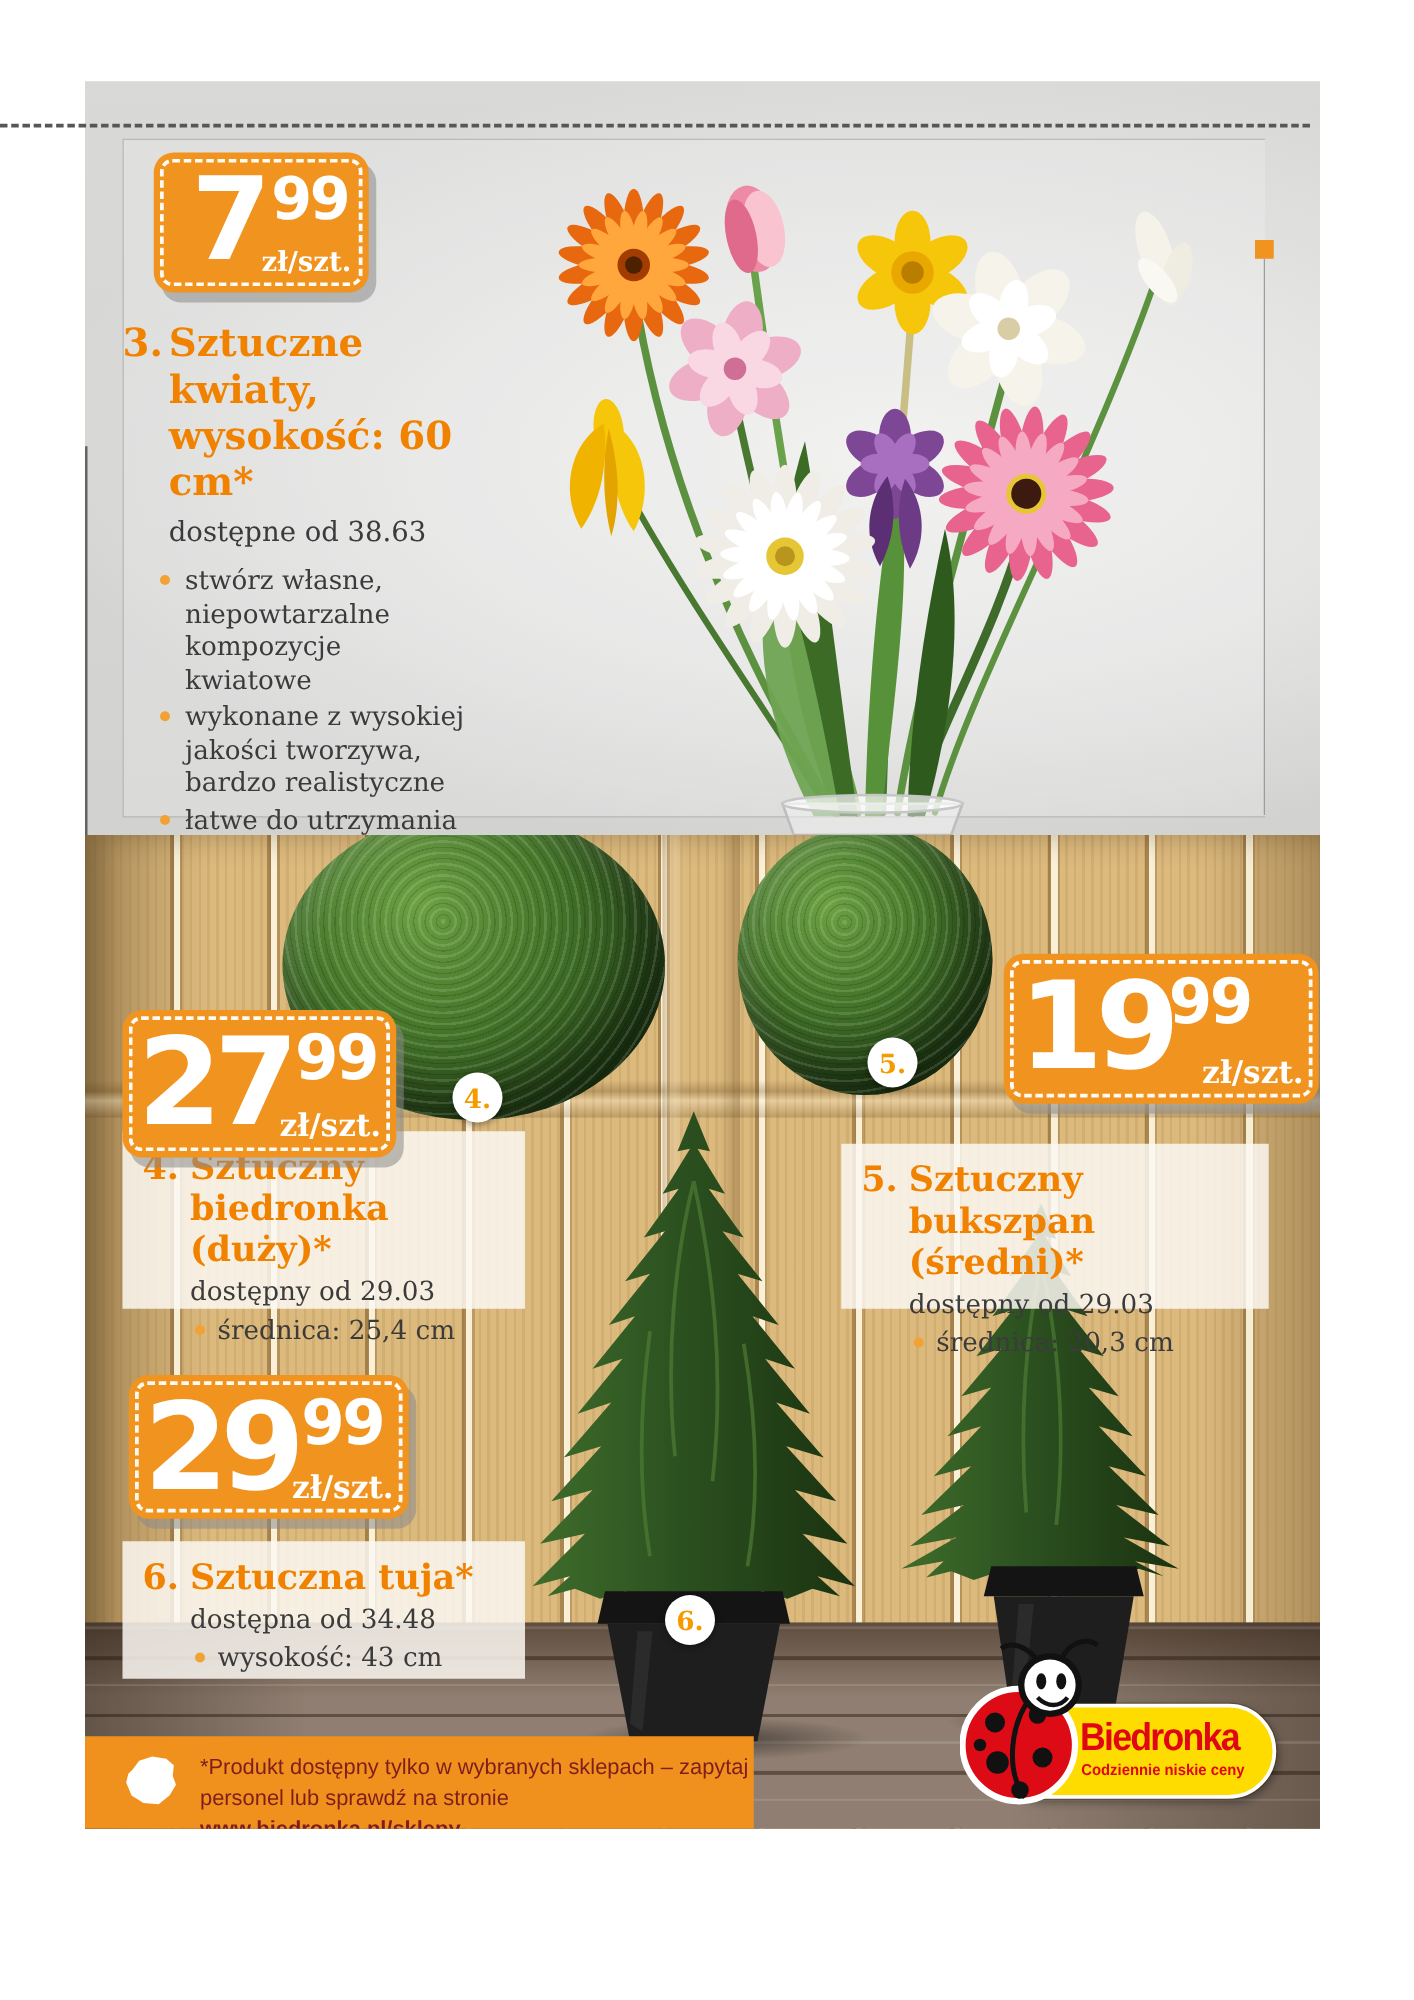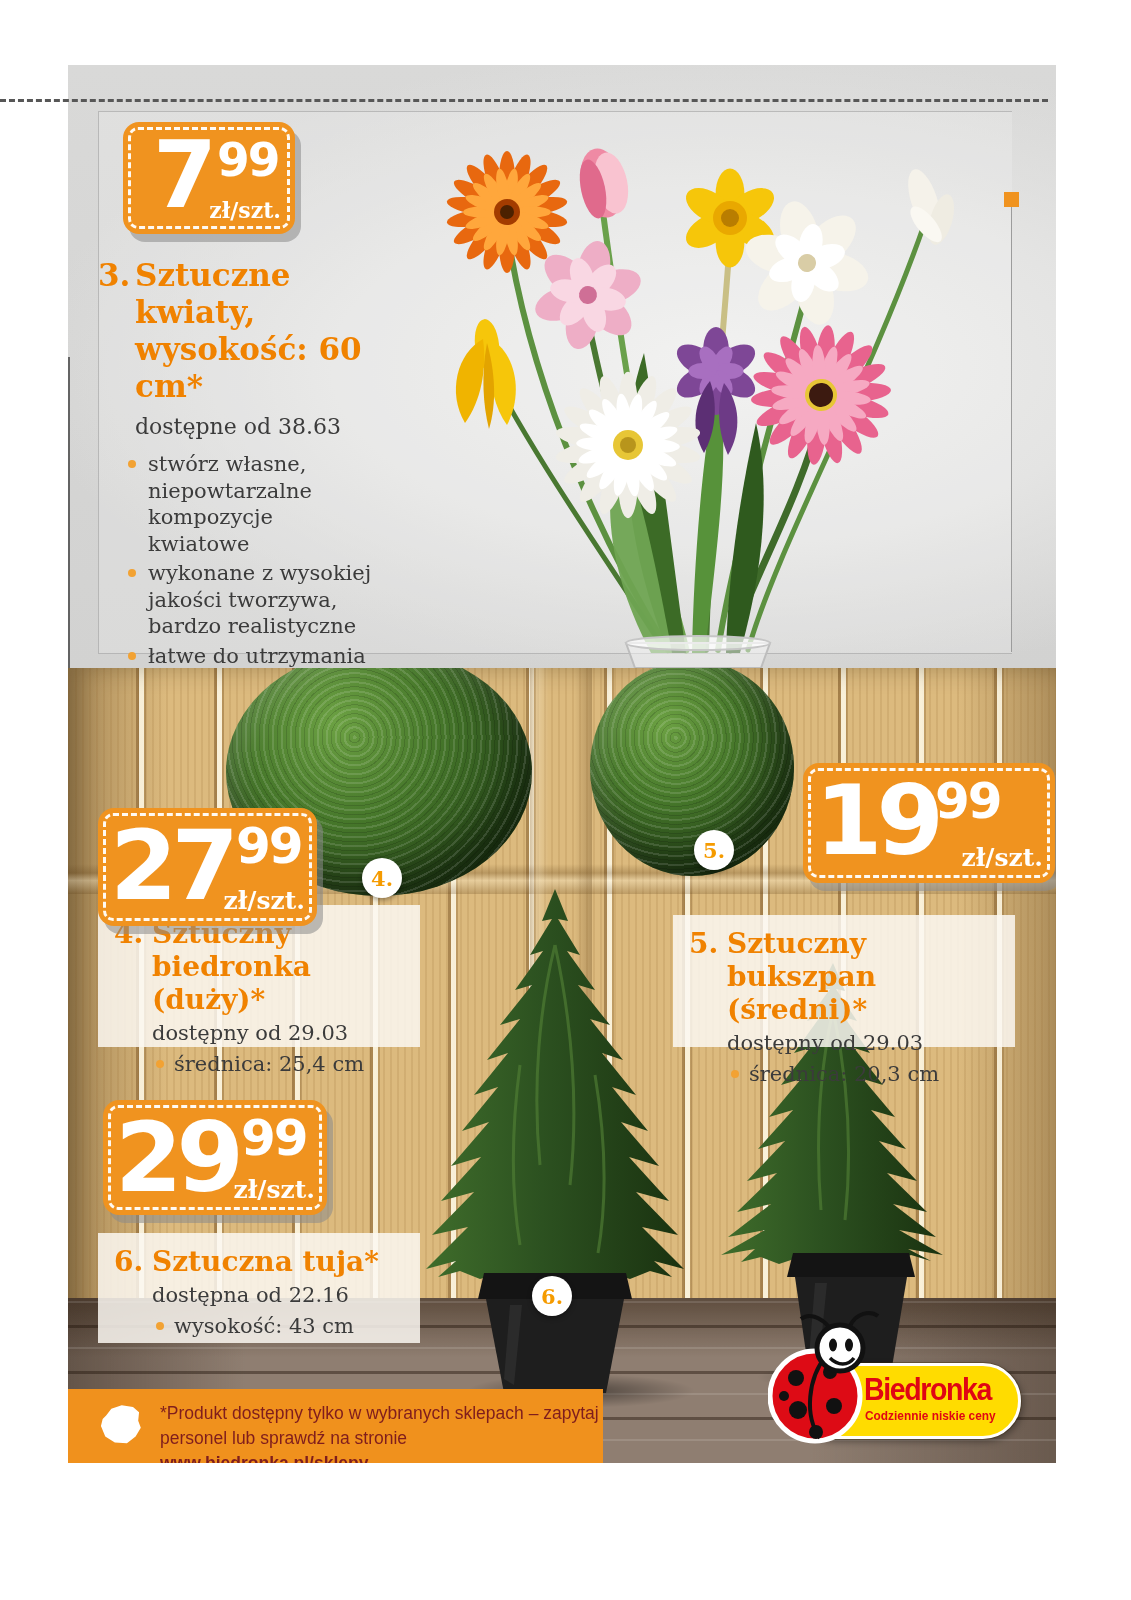--- a/index.html
+++ b/index.html
@@ -365,21 +365,21 @@
       </div>
       <div class="pavail">dostępny od 29.03</div>
       <div class="pspec"><span class="dot"></span><span>średnica: 20,3 cm</span></div>
     </div>
 
     <div class="ppanel p6">
       <div class="ptitle">
         <span class="num">6.</span>
         <span class="ttl">Sztuczna tuja*</span>
       </div>
-      <div class="pavail">dostępna od 22.16</div>
+      <div class="pavail">dostępna od 34.48</div>
       <div class="pspec"><span class="dot"></span><span>wysokość: 43 cm</span></div>
     </div>
 
     <div class="bar">
       <svg class="map" viewBox="0 0 60 60">
         <path d="M14,18 L20,10 L32,6 L45,8 L52,14 L51,24 L54,32 L48,42 L38,50 L24,49 L13,42 L8,30 L10,22 Z" fill="#ffffff"></path>
       </svg>
       <div class="bartext">
         <div>*Produkt dostępny tylko w wybranych sklepach – zapytaj</div>
         <div><span>personel lub sprawdź na stronie </span><b>www.biedronka.pl/sklepy</b></div>

